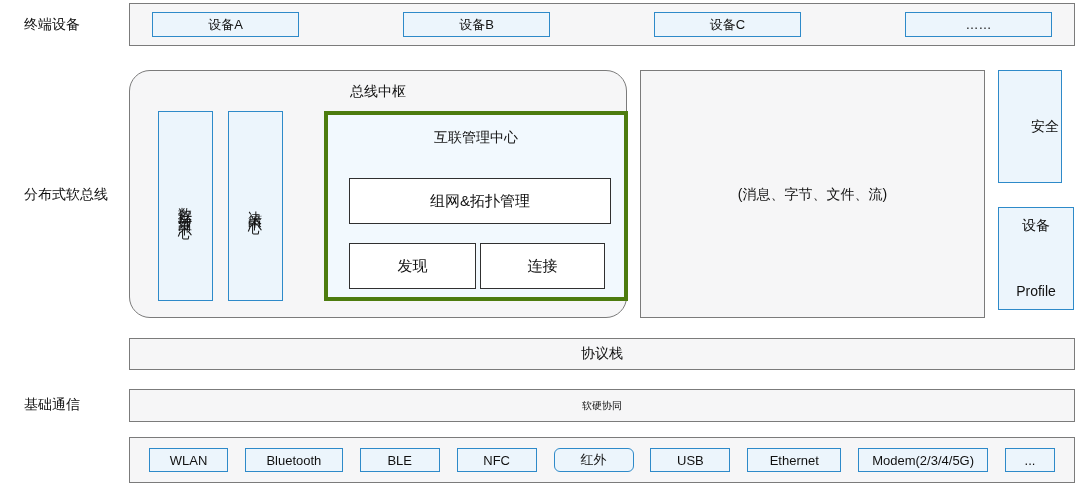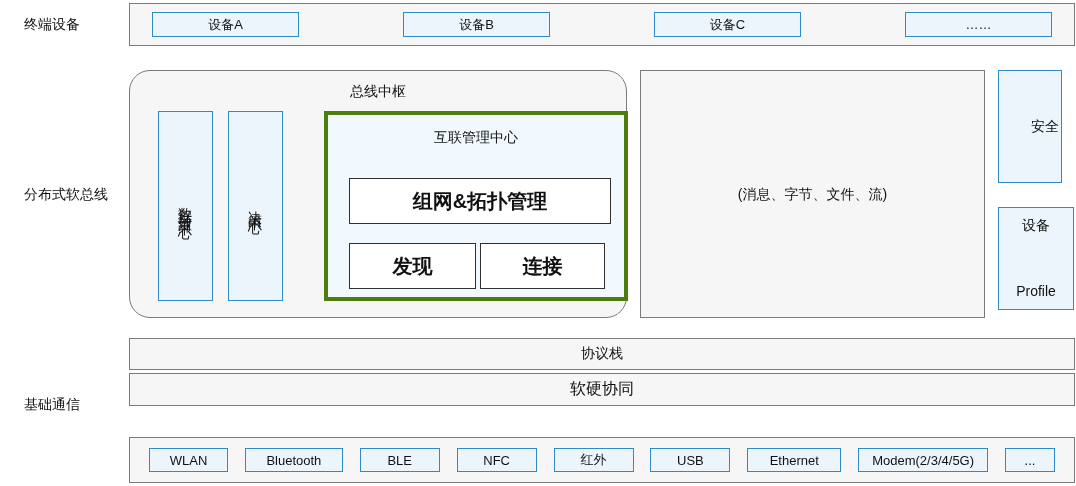--- a/index.html
+++ b/index.html
@@ -17,21 +17,21 @@
     position:absolute; border:1px solid #7b7b7b; background:#f6f6f7;
   }
   .blue-box {
     border:1px solid #2e8ac9; background:#ecf5fc;
     display:flex; align-items:center; justify-content:center;
     font-size:13px; color:#111; text-align:center;
   }
   .white-box {
     position:absolute; border:1px solid #303030; background:#ffffff;
     display:flex; align-items:center; justify-content:center;
-    font-size:20px; color:#111;font-weight:bold;
+    font-size:15px; color:#111;
   }
   
   #terminal-row {
     left:129px; top:3px; width:946px; height:43px;
     display:flex; align-items:center; justify-content:space-between;
     padding:0 22px;
   }
   #terminal-row .blue-box { width:147px; height:25px; }
   
   #bus-hub { left:129px; top:70px; width:498px; height:248px;border-radius:21px; }
@@ -64,22 +64,22 @@
   #profile-box {
     position:absolute; left:998px; top:207px; width:76px; height:103px;
     flex-direction:column; font-size:14px; line-height:21px;gap:45px;
   }
   
   #protocol-row {
     left:129px; top:338px; width:946px; height:32px;
     display:flex; align-items:center; justify-content:center; font-size:14px;
   }
   #synergy-row {
-    left:129px; top:373px; width:946px; height:33px;
-    display:flex; align-items:center; justify-content:center; font-size:16px;text-align:right;
+    left:129px; top:389px; width:946px; height:33px;
+    display:flex; align-items:center; justify-content:center; font-size:10px;text-align:right;
   }
   
   #comm-row {
     left:129px; top:437px; width:946px; height:46px;
     display:flex; align-items:center; justify-content:space-between;
     padding:0 19px;
   }
   #comm-row .blue-box { height:24px; }
 </style>
 </head>
@@ -124,18 +124,18 @@
 
 <div class="gray-box" id="protocol-row">协议栈</div>
 
 <div class="gray-box" id="synergy-row">软硬协同</div>
 
 <div class="gray-box" id="comm-row">
   <div class="blue-box" style="width:79px;">WLAN</div>
   <div class="blue-box" style="width:98px;">Bluetooth</div>
   <div class="blue-box" style="width:80px;">BLE</div>
   <div class="blue-box" style="width:80px;">NFC</div>
-  <div class="blue-box" style="width:80px;">红外</div>
+  <div class="blue-box" style="width:80px;border-radius:6px;">红外</div>
   <div class="blue-box" style="width:80px;">USB</div>
   <div class="blue-box" style="width:94px;">Ethernet</div>
   <div class="blue-box" style="width:130px;">Modem(2/3/4/5G)</div>
   <div class="blue-box" style="width:50px;">...</div>
 </div>
 
 </body></html>

